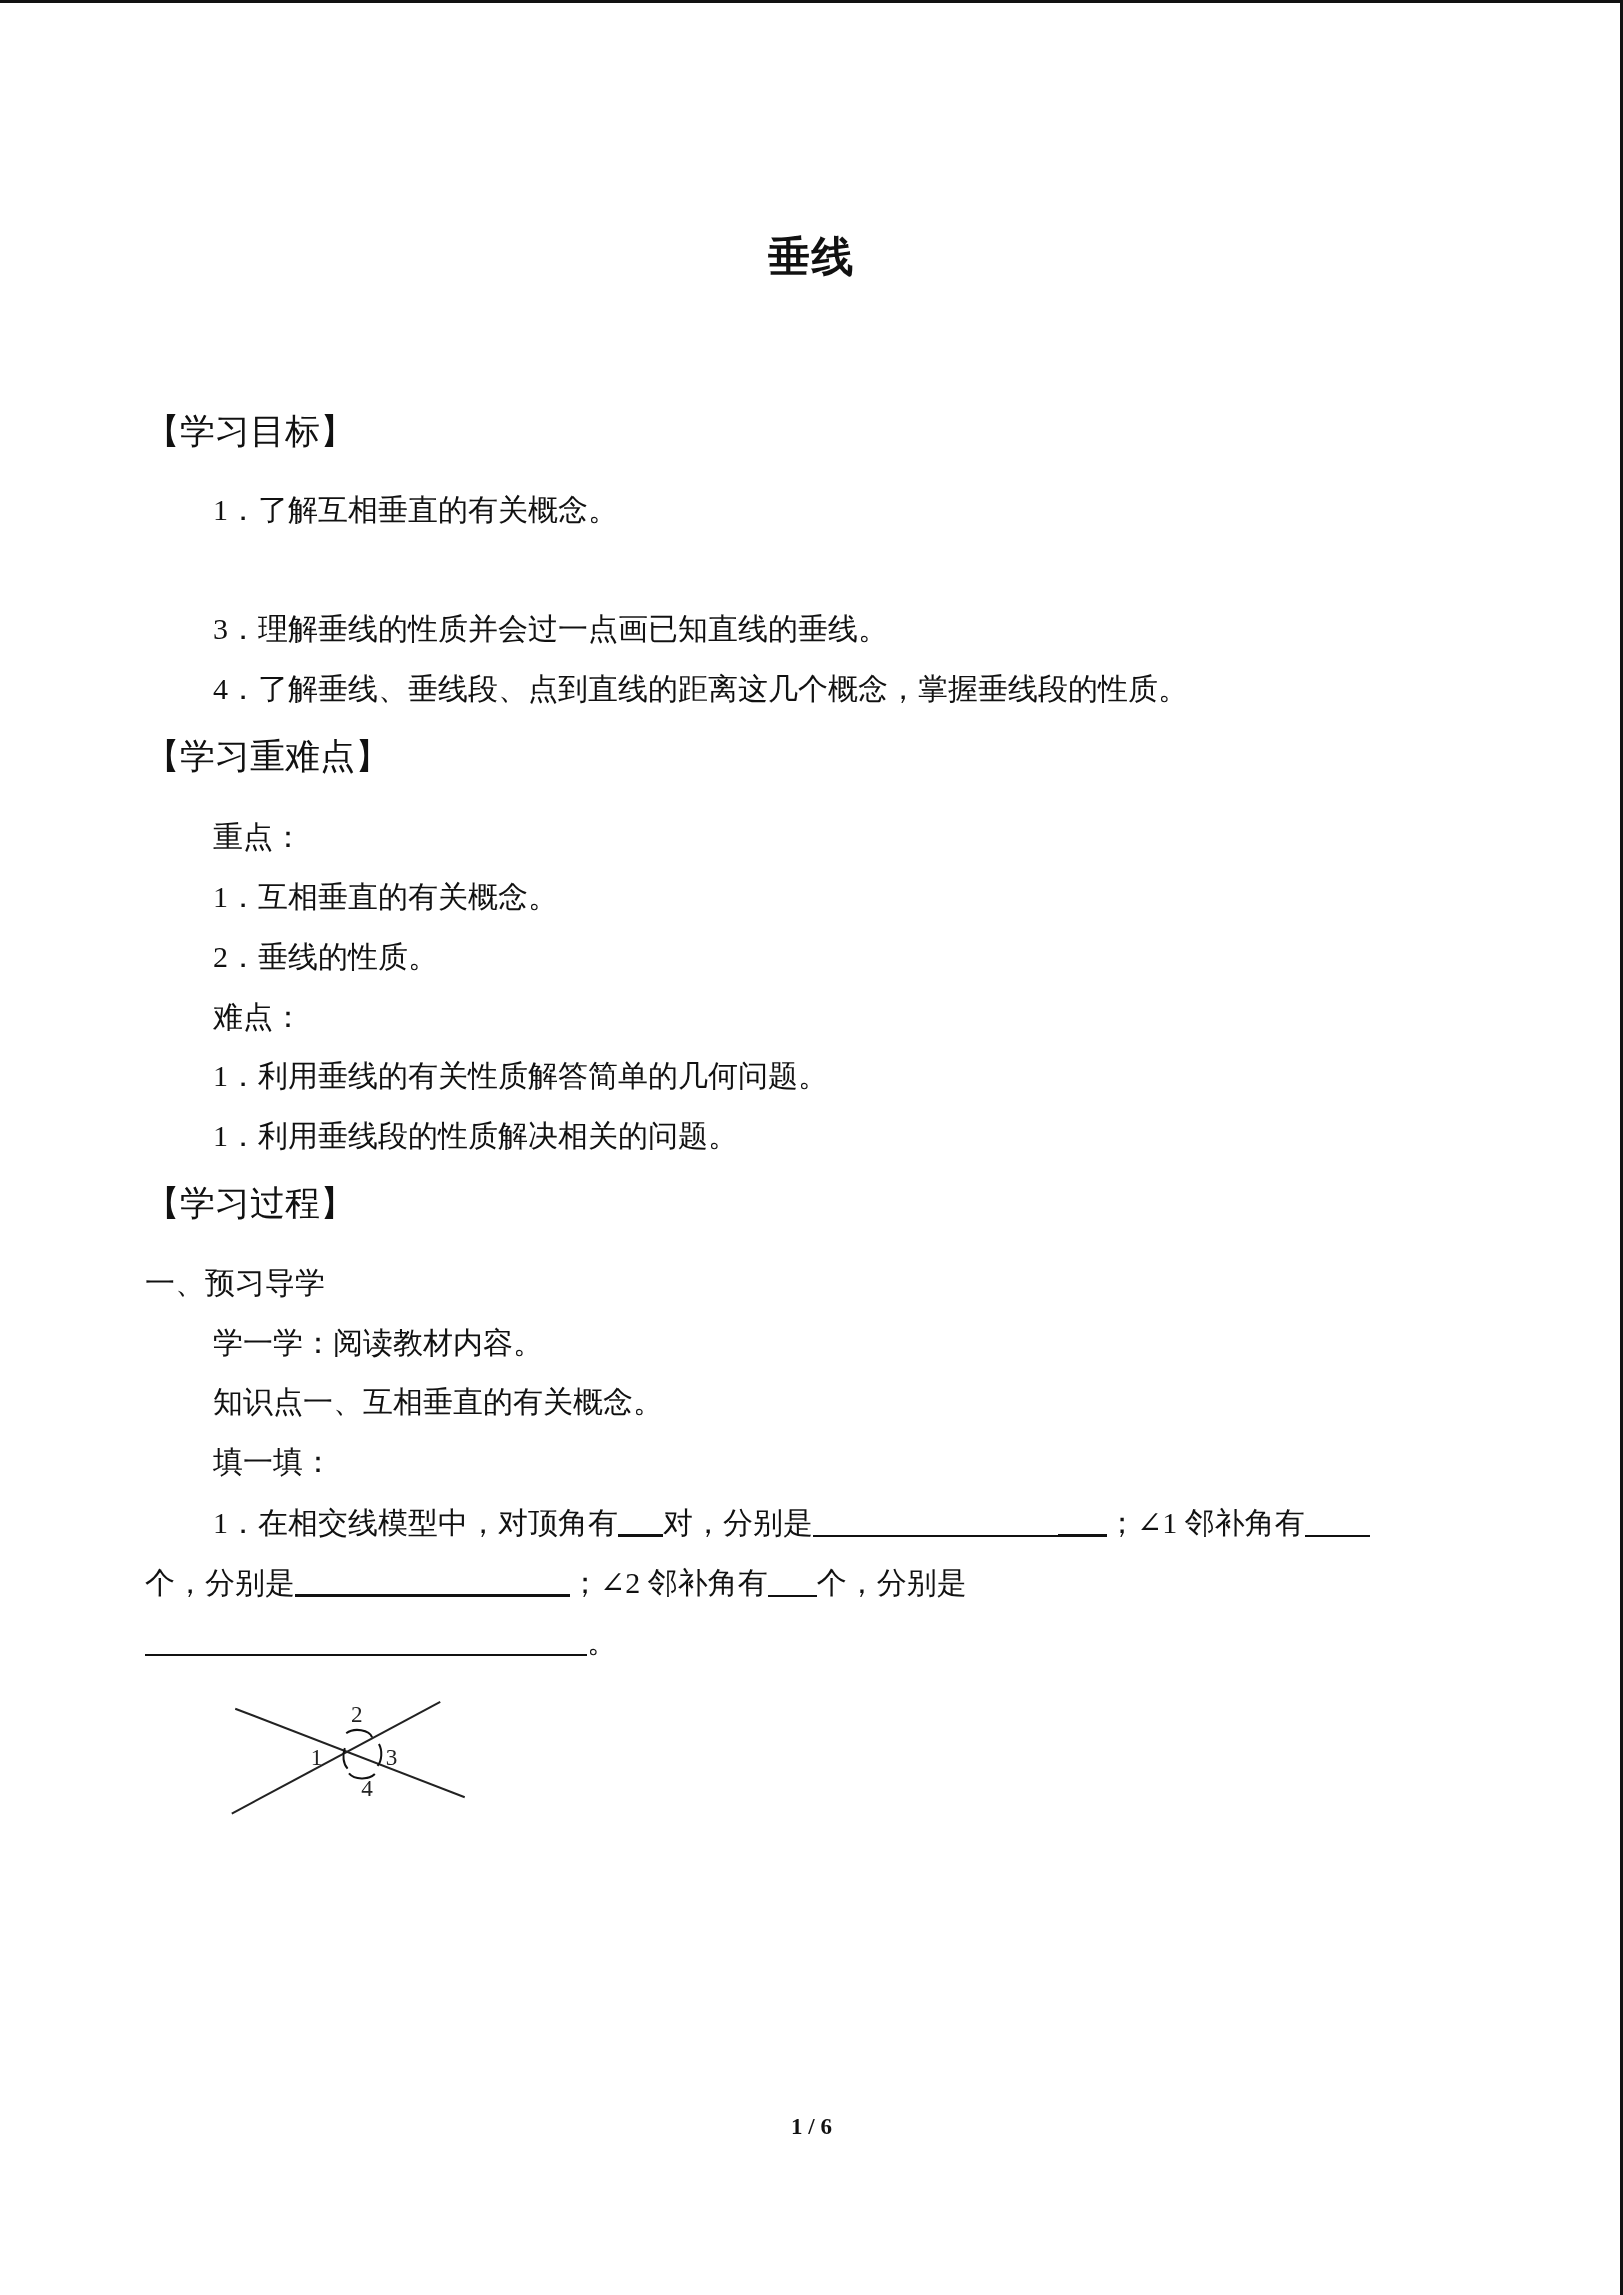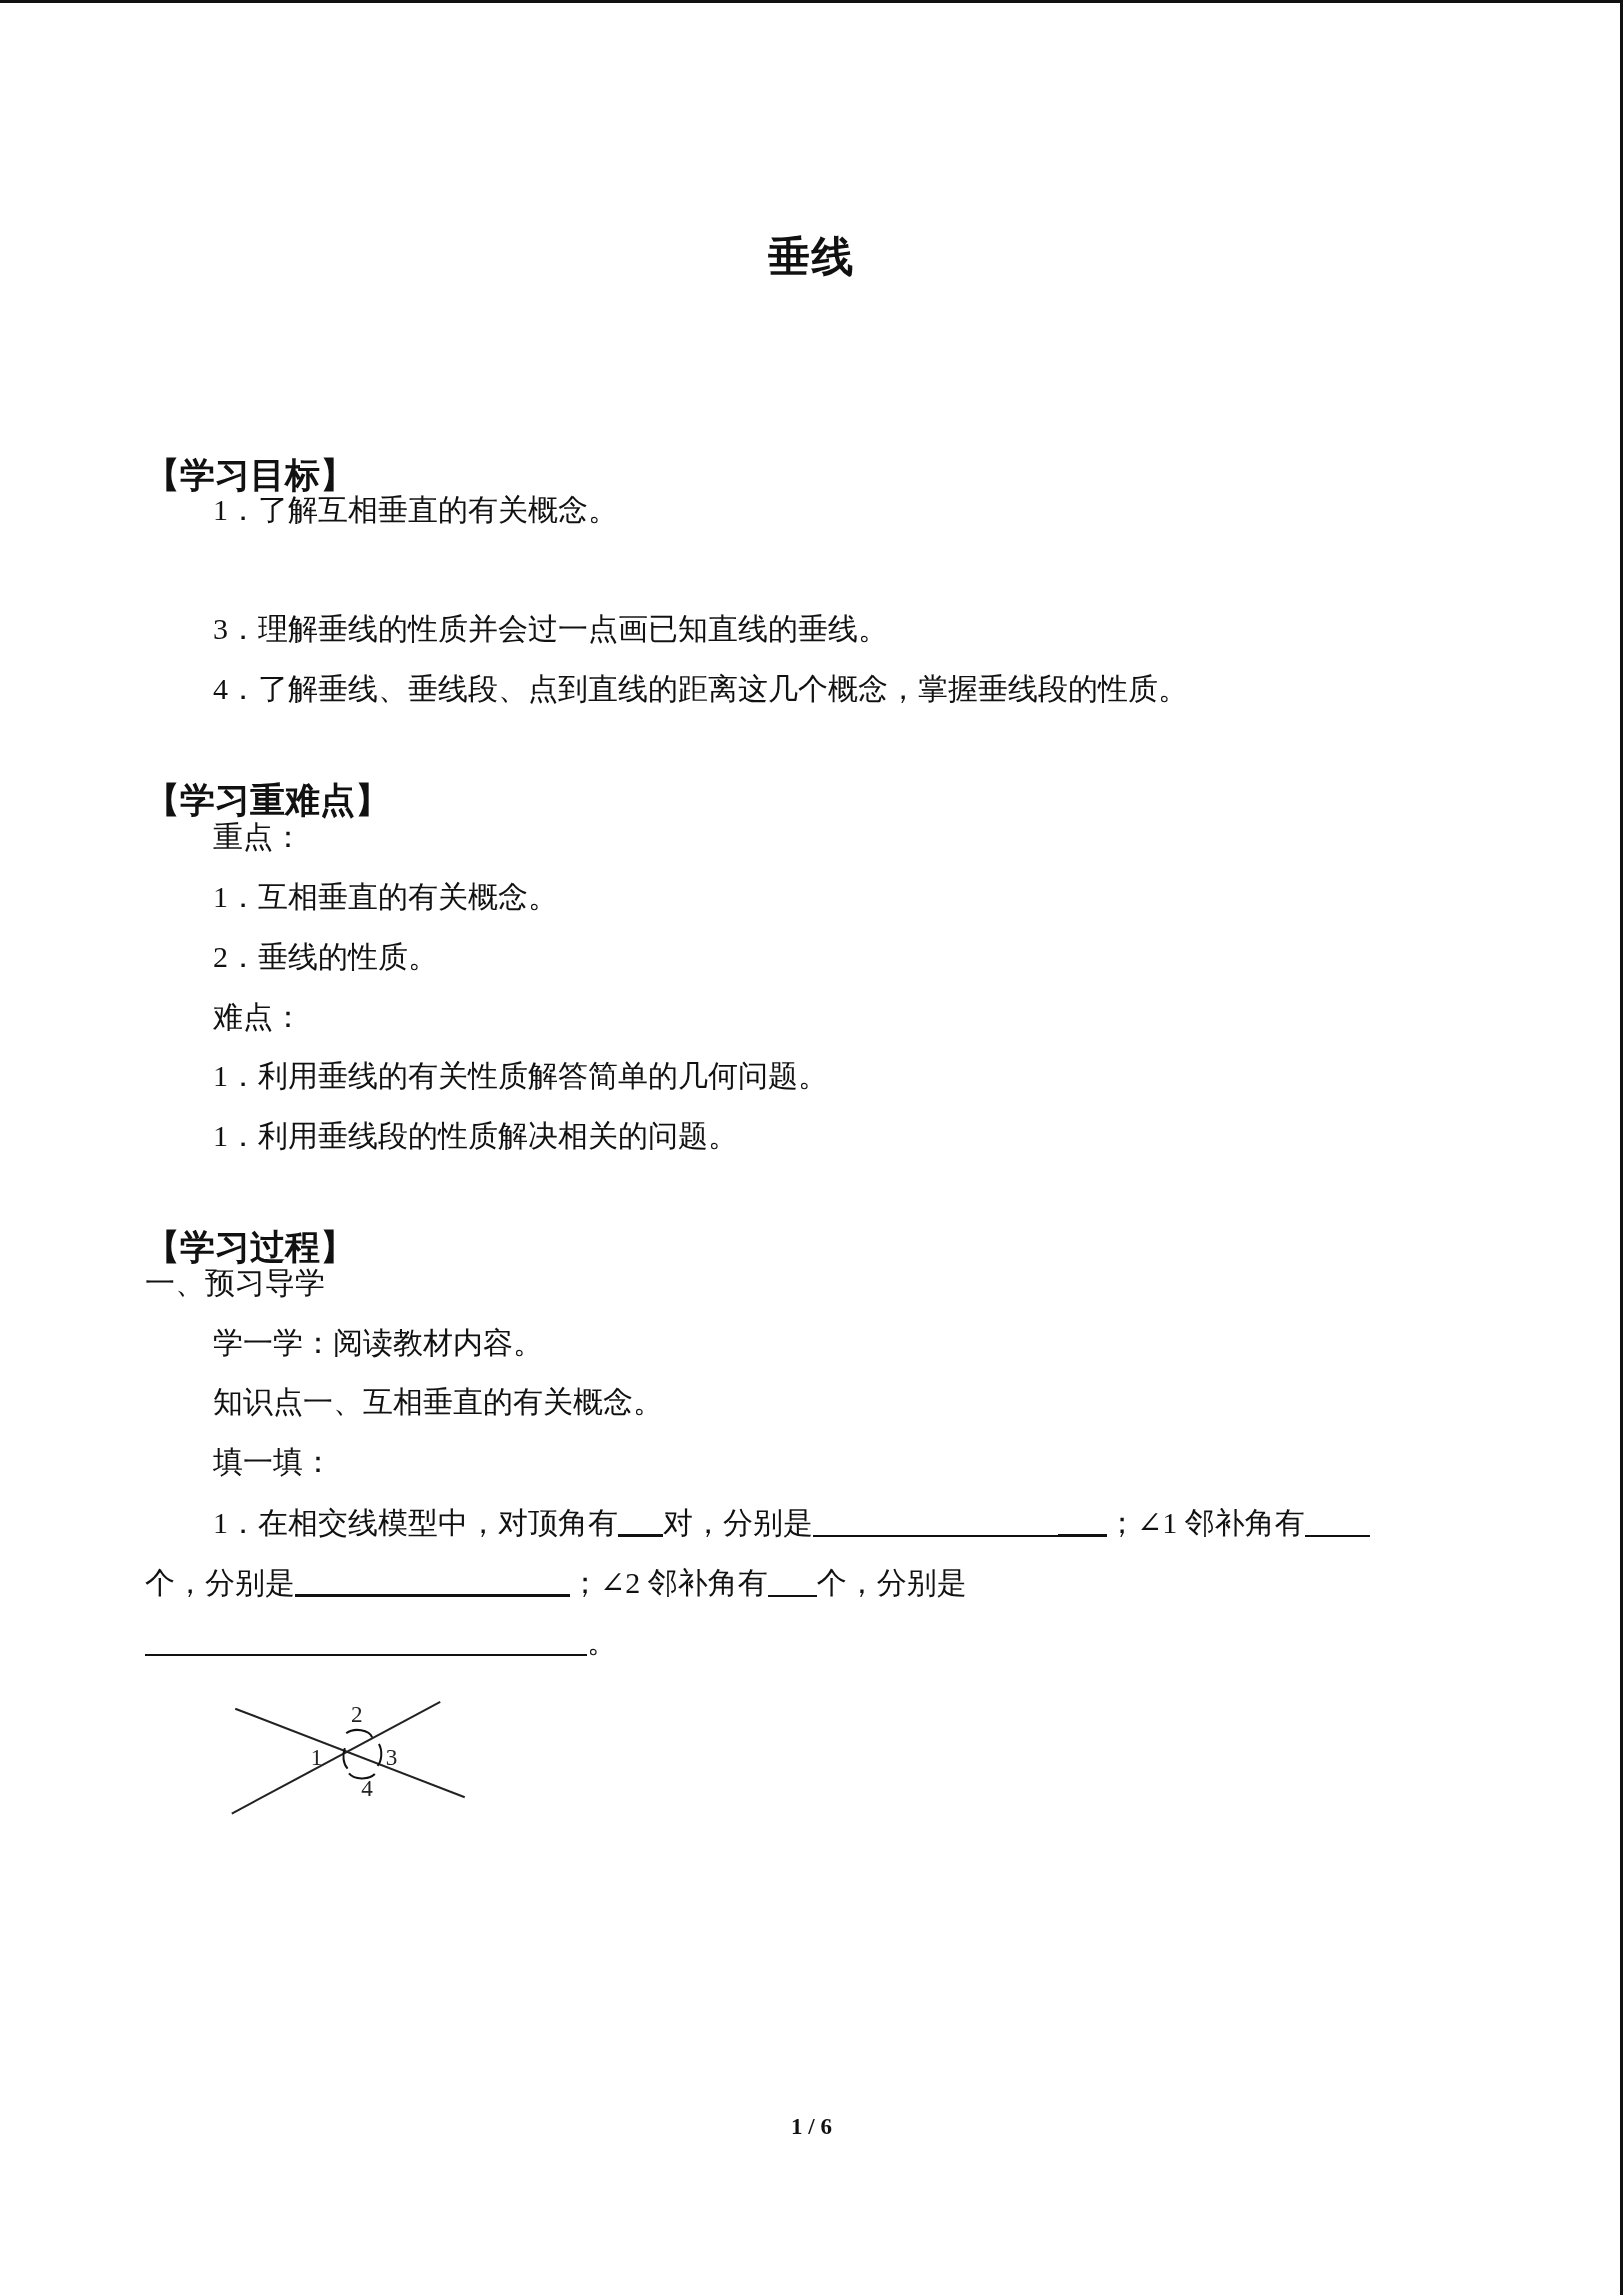--- a/index.html
+++ b/index.html
@@ -3,21 +3,21 @@
   <meta charset="utf-8">
   <style>
     html, body { margin: 0; padding: 0; background: #ffffff; }
     body { width: 1623px; height: 2295px; position: relative; overflow: hidden;
            font-family: "Liberation Serif", "DejaVu Serif", serif; color: #111; }
     .top-border { position: absolute; left: 0; top: 0; width: 1623px; height: 2.7px; background: #111; }
     .right-border { position: absolute; right: 0; top: 0; width: 2.7px; height: 2295px; background: #111; }
     .page { position: absolute; left: 0; top: 16px; width: 1623px; height: 2289px; }
     .title { position: absolute; left: 0; width: 1623px; top: 213px; text-align: center;
              font-size: 42px; font-weight: bold; letter-spacing: 1.4px; }
-    .section-heading { position: absolute; left: 145px; font-size: 35px; font-weight: bold; white-space: nowrap; margin-top: 44px; }
+    .section-heading { position: absolute; left: 145px; font-size: 35px; font-weight: normal; white-space: nowrap; }
     .line { position: absolute; font-size: 30px; white-space: nowrap; line-height: 38px; }
     .indent { left: 213px; }
     .flush { left: 145px; }
     .blank { display: inline-block; border-bottom: 2px solid #111; vertical-align: baseline; height: 1em; margin-bottom: -4.1px; }
     .blank.thick { border-bottom: 3.4px solid #111; }
     .diagram { position: absolute; left: 225px; top: 1664px; width: 252px; height: 150px; }
     .footer { position: absolute; left: 0; width: 1623px; top: 2098px; text-align: center;
               font-size: 23px; font-weight: bold; }
     .diagram-label { font-family: "Liberation Serif", serif; font-size: 34px; fill: #222; }
   </style>

